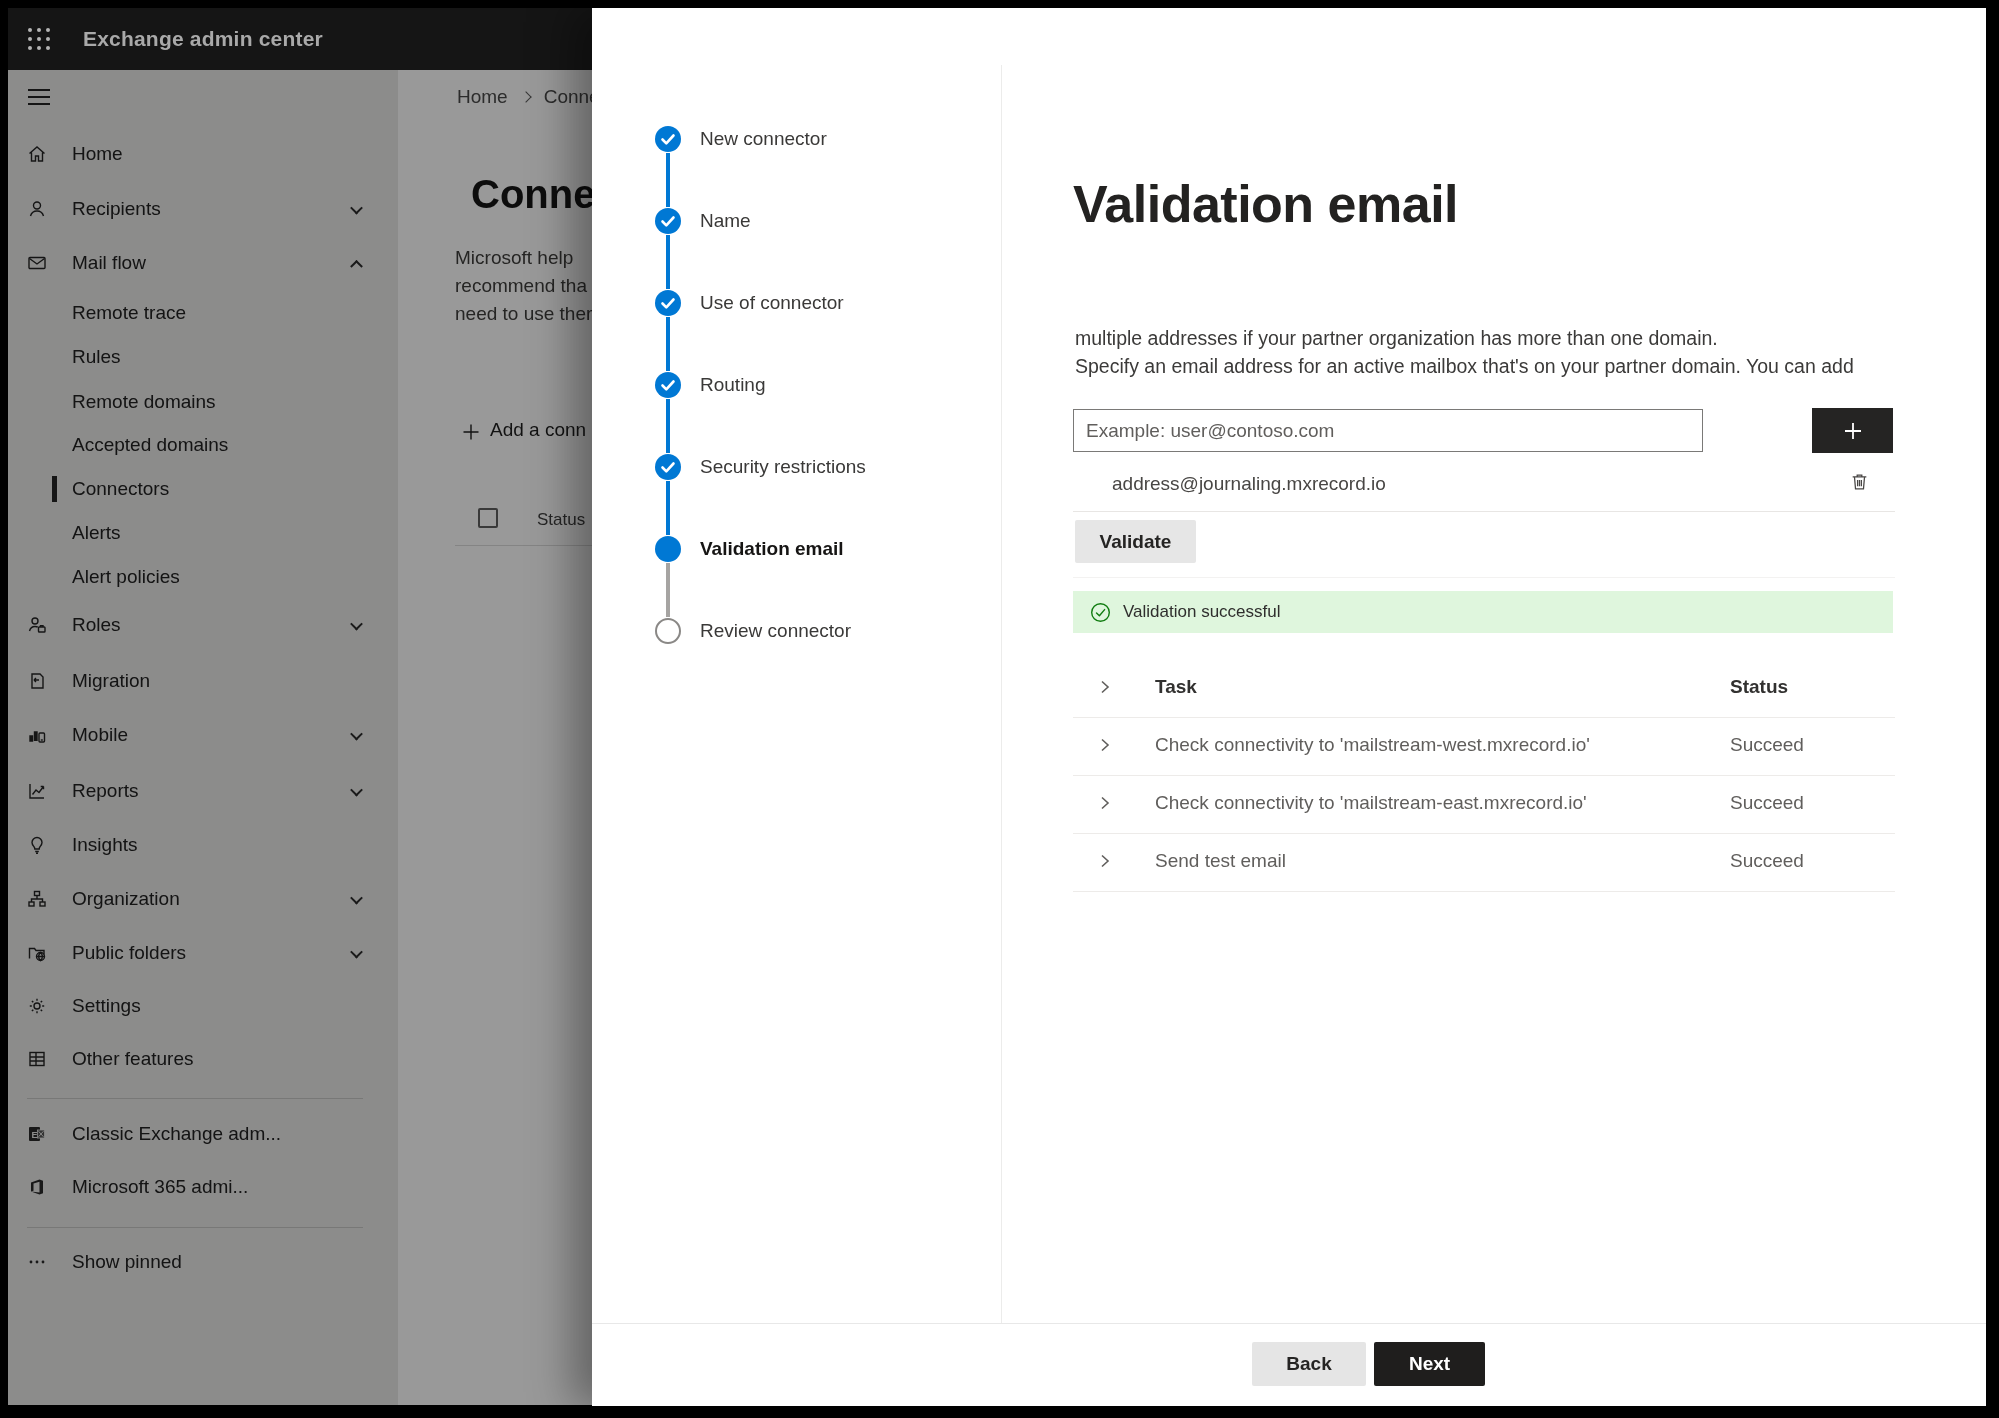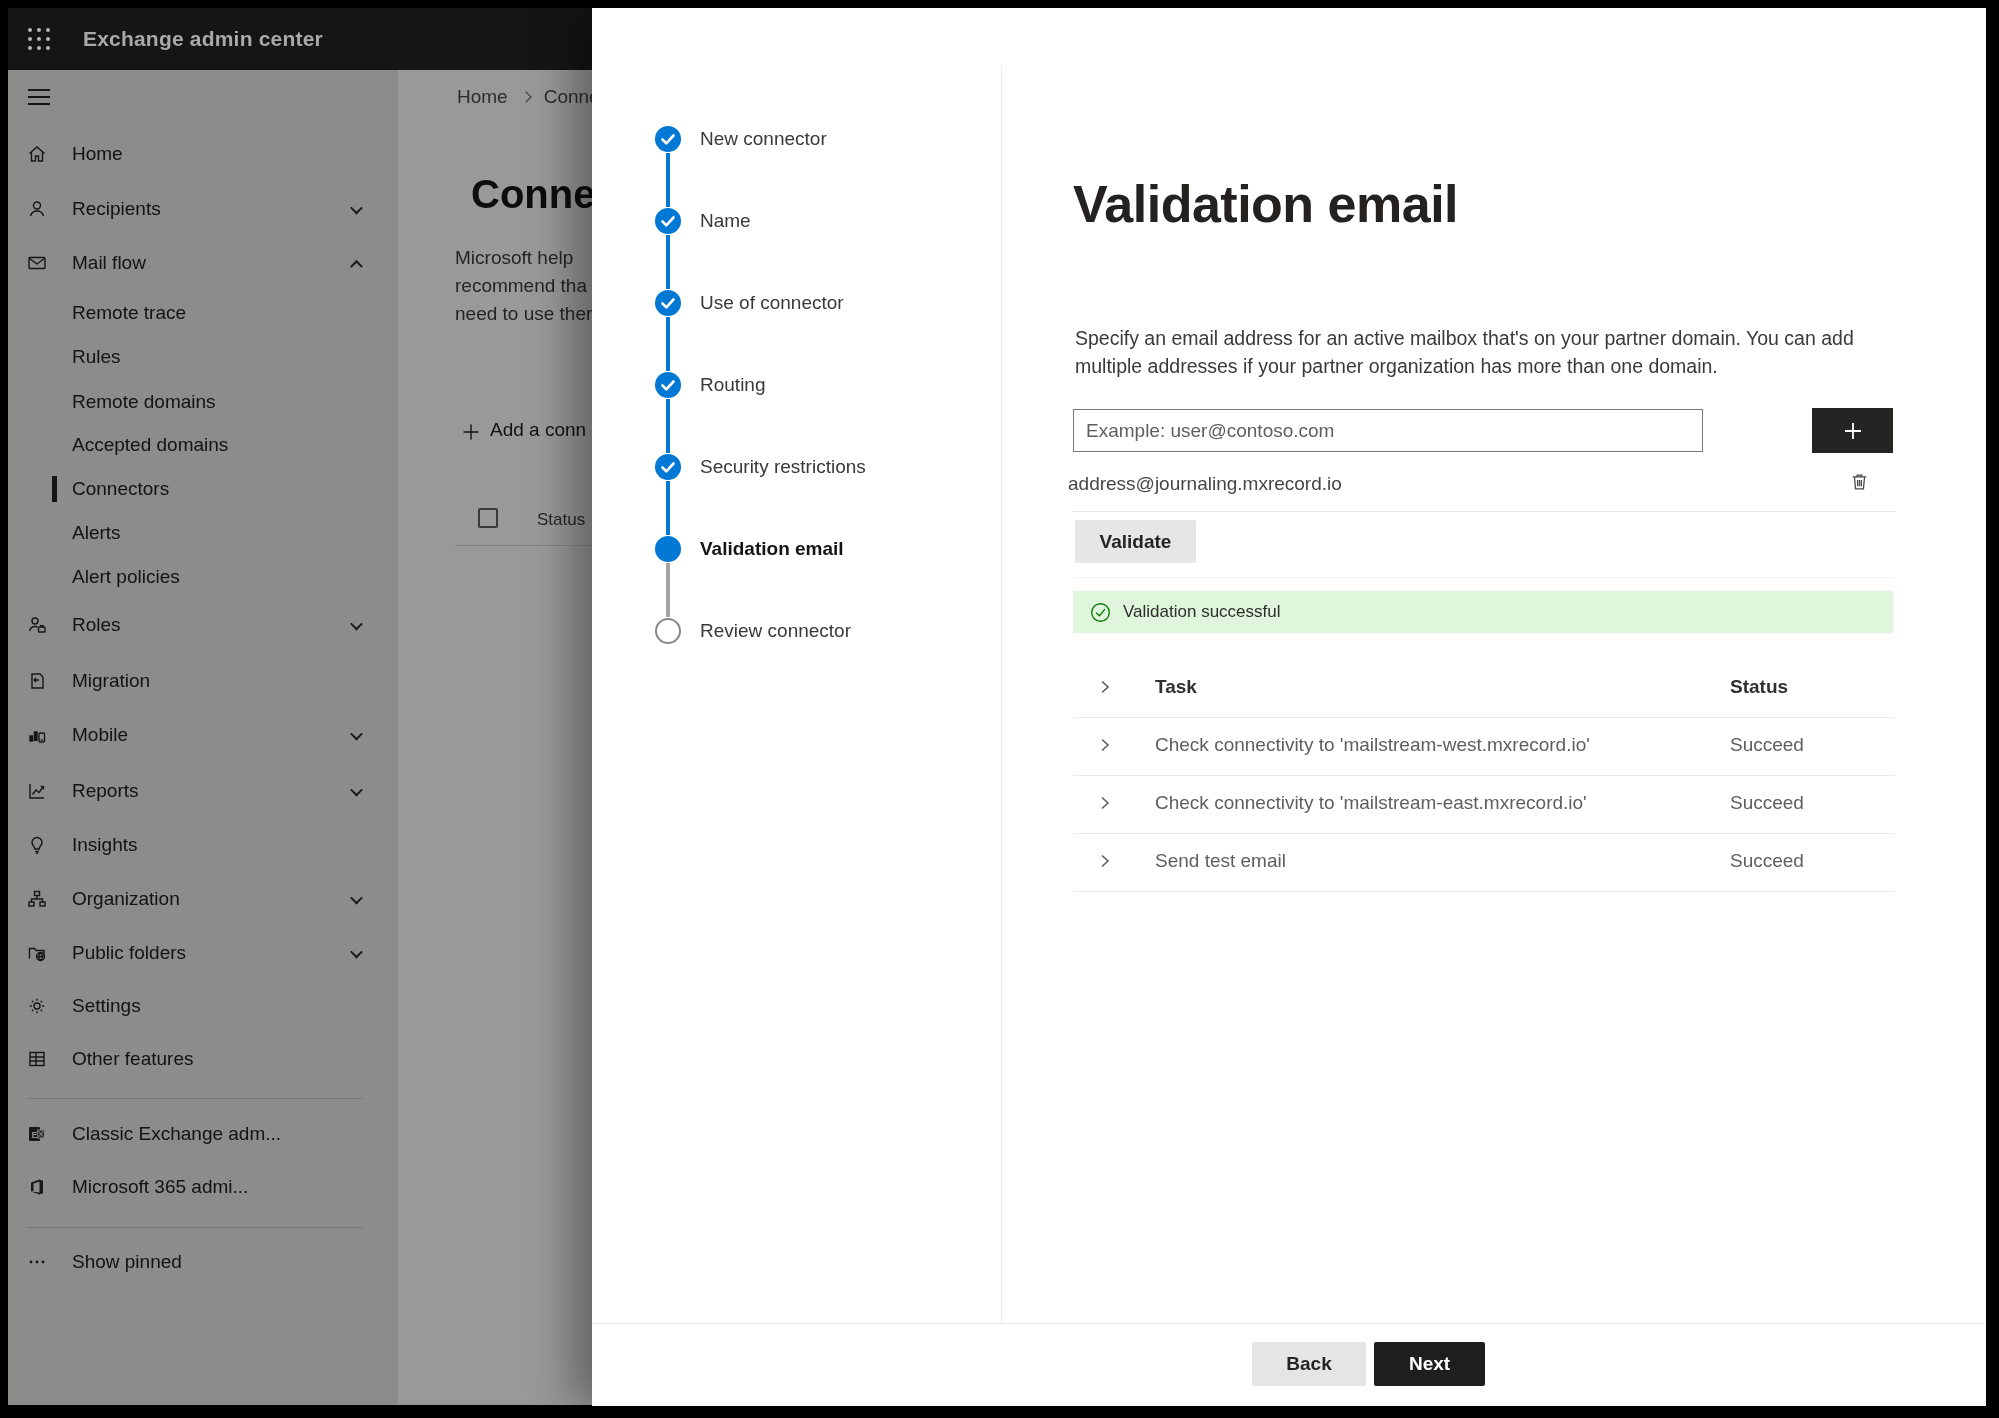--- a/index.html
+++ b/index.html
@@ -57,21 +57,21 @@
   .seg { position:absolute; left:74px; width:4px; height:54px; }
   .seg.blue { background:#0078d4; }
   .seg.gray { background:#a6a4a2; }
 
   
   .c-h1 { position:absolute; left:481px; top:166px; font-size:52px; font-weight:700; color:#232221; letter-spacing:-.5px; white-space:nowrap; }
   .c-para { position:absolute; left:483px; top:316px; font-size:19.5px; line-height:28px; color:#3b3a39; white-space:nowrap; }
   .c-input { position:absolute; left:481px; top:401px; width:630px; height:43px; border:1px solid #7a7977; background:#fff; font-family:"Liberation Sans",sans-serif; font-size:19px; color:#323130; padding:0 12px; outline:none; }
   .c-input::placeholder { color:#605e5c; opacity:1; }
   .c-plus { position:absolute; left:1220px; top:400px; width:81px; height:45px; background:#252423; border:none; display:flex; align-items:center; justify-content:center; cursor:pointer; }
-  .c-address { position:absolute; left:476px; top:465px; height:22px; font-size:19px; color:#484644;text-align:right; }
+  .c-address { position:absolute; left:520px; top:465px; height:22px; font-size:19px; color:#484644;text-align:right; }
   .c-trash { position:absolute; left:1257px; top:463px; width:21px; height:21px; cursor:pointer; color:#484644; }
   .hline { position:absolute; height:1px; background:#e8e6e4; }
   .c-validate { position:absolute; left:483px; top:512px; width:121px; height:43px; background:#e6e6e6; border:none; border-radius:2px; font-family:"Liberation Sans",sans-serif; font-size:19px; font-weight:700; color:#252423; cursor:pointer; }
   .c-banner { position:absolute; left:481px; top:583px; width:820px; height:42px; background:#dff6dd; display:flex; align-items:center; }
   .c-banner .bicon { margin-left:17px; width:21px; height:21px; }
   .c-banner .btext { margin-left:12px; font-size:17px; color:#2f2e2d; }
 
   
   .trow { position:absolute; left:481px; width:822px; height:28px; }
   .tchev { position:absolute; left:24px; top:5px; width:16px; height:16px; color:#605e5c; cursor:pointer; }
@@ -398,22 +398,22 @@
       <span class="stc active"></span>
       <span class="step-label active">Validation email</span>
     </div>
     <div class="step" style="top:610px">
       <span class="stc todo"></span>
       <span class="step-label">Review connector</span>
     </div>
 
     <div class="c-h1">Validation email</div>
     <div class="c-para">
+      <div>multiple addresses if your partner organization has more than one domain.</div>
       <div>Specify an email address for an active mailbox that's on your partner domain. You can add</div>
-      <div>multiple addresses if your partner organization has more than one domain.</div>
     </div>
 
     <input class="c-input" type="text" placeholder="Example: user@contoso.com" style="">
     <button class="c-plus">
       <svg width="22" height="22" viewBox="0 0 22 22" stroke="#fff" stroke-width="1.8">
           <path d="M11 3v16M3 11h16"></path>
         </svg>
     </button>
 
     <div class="c-address">address@journaling.mxrecord.io</div>

